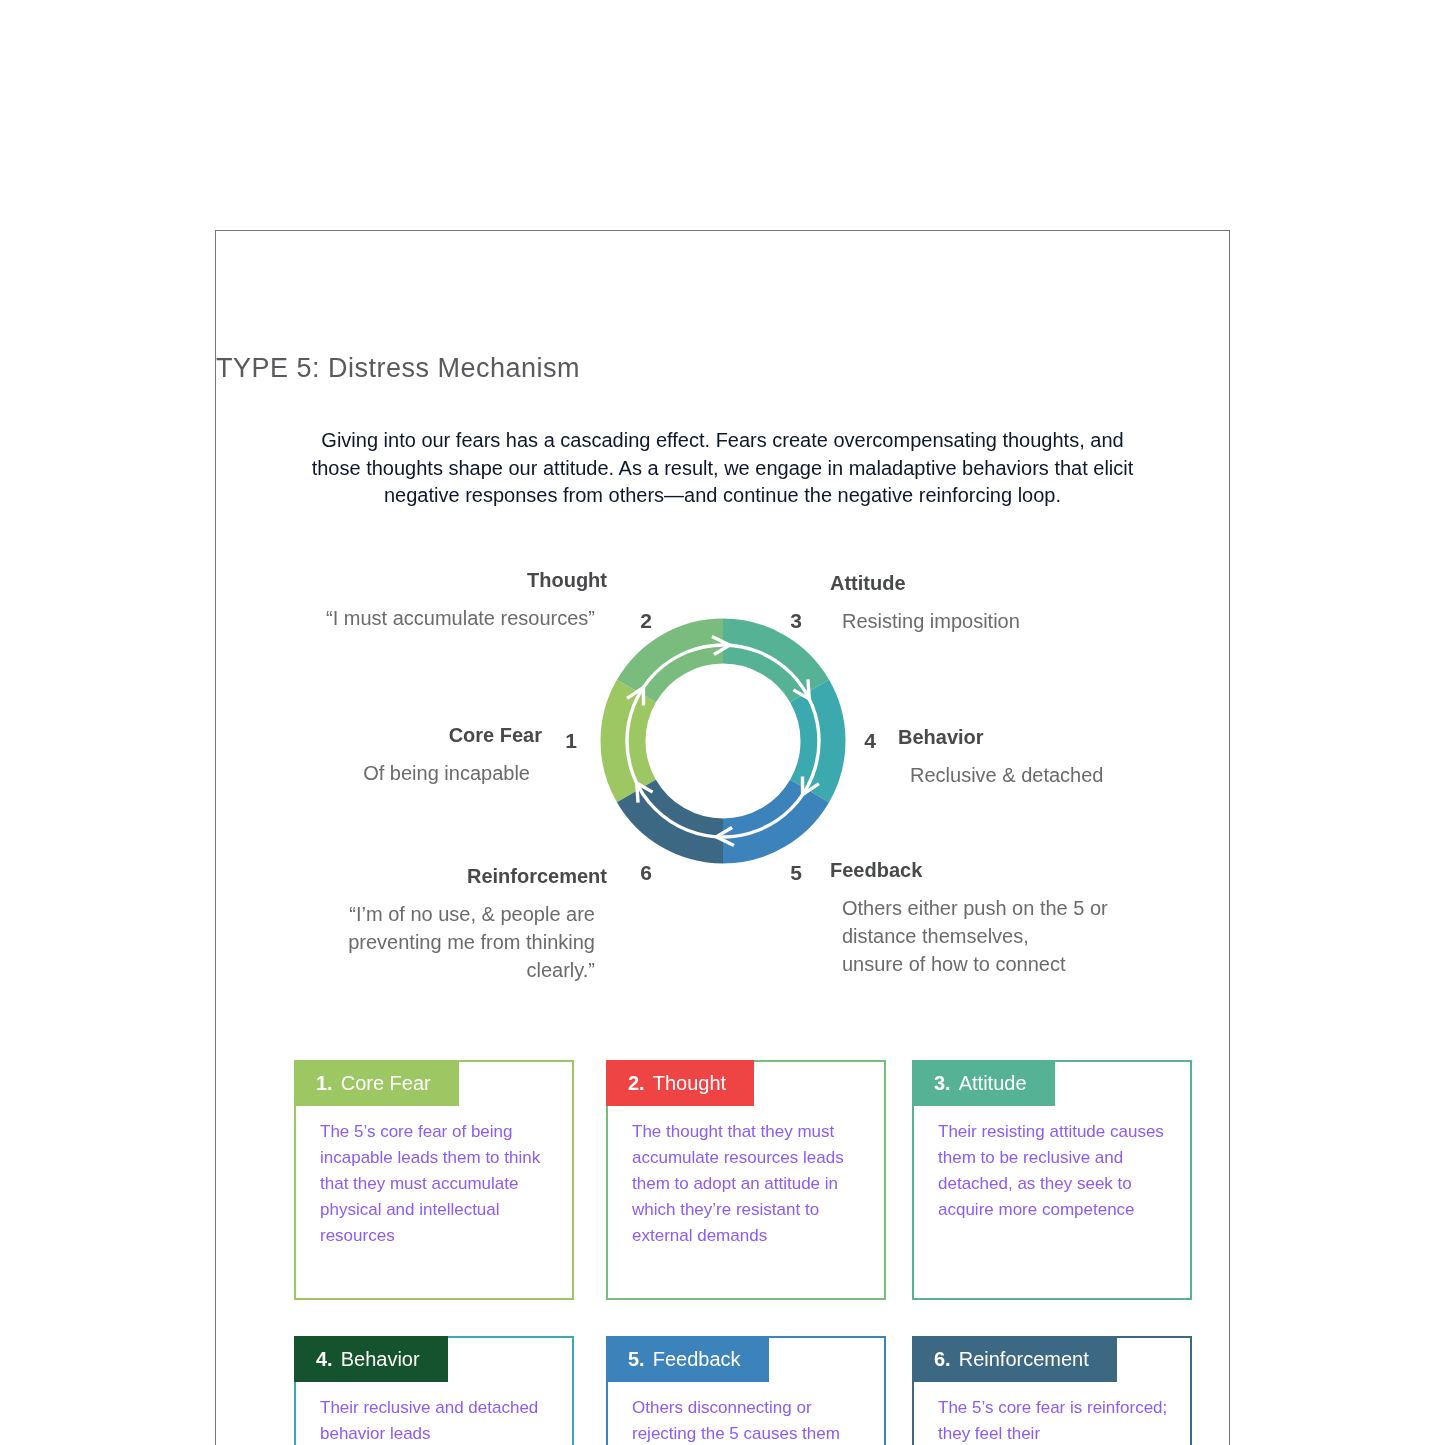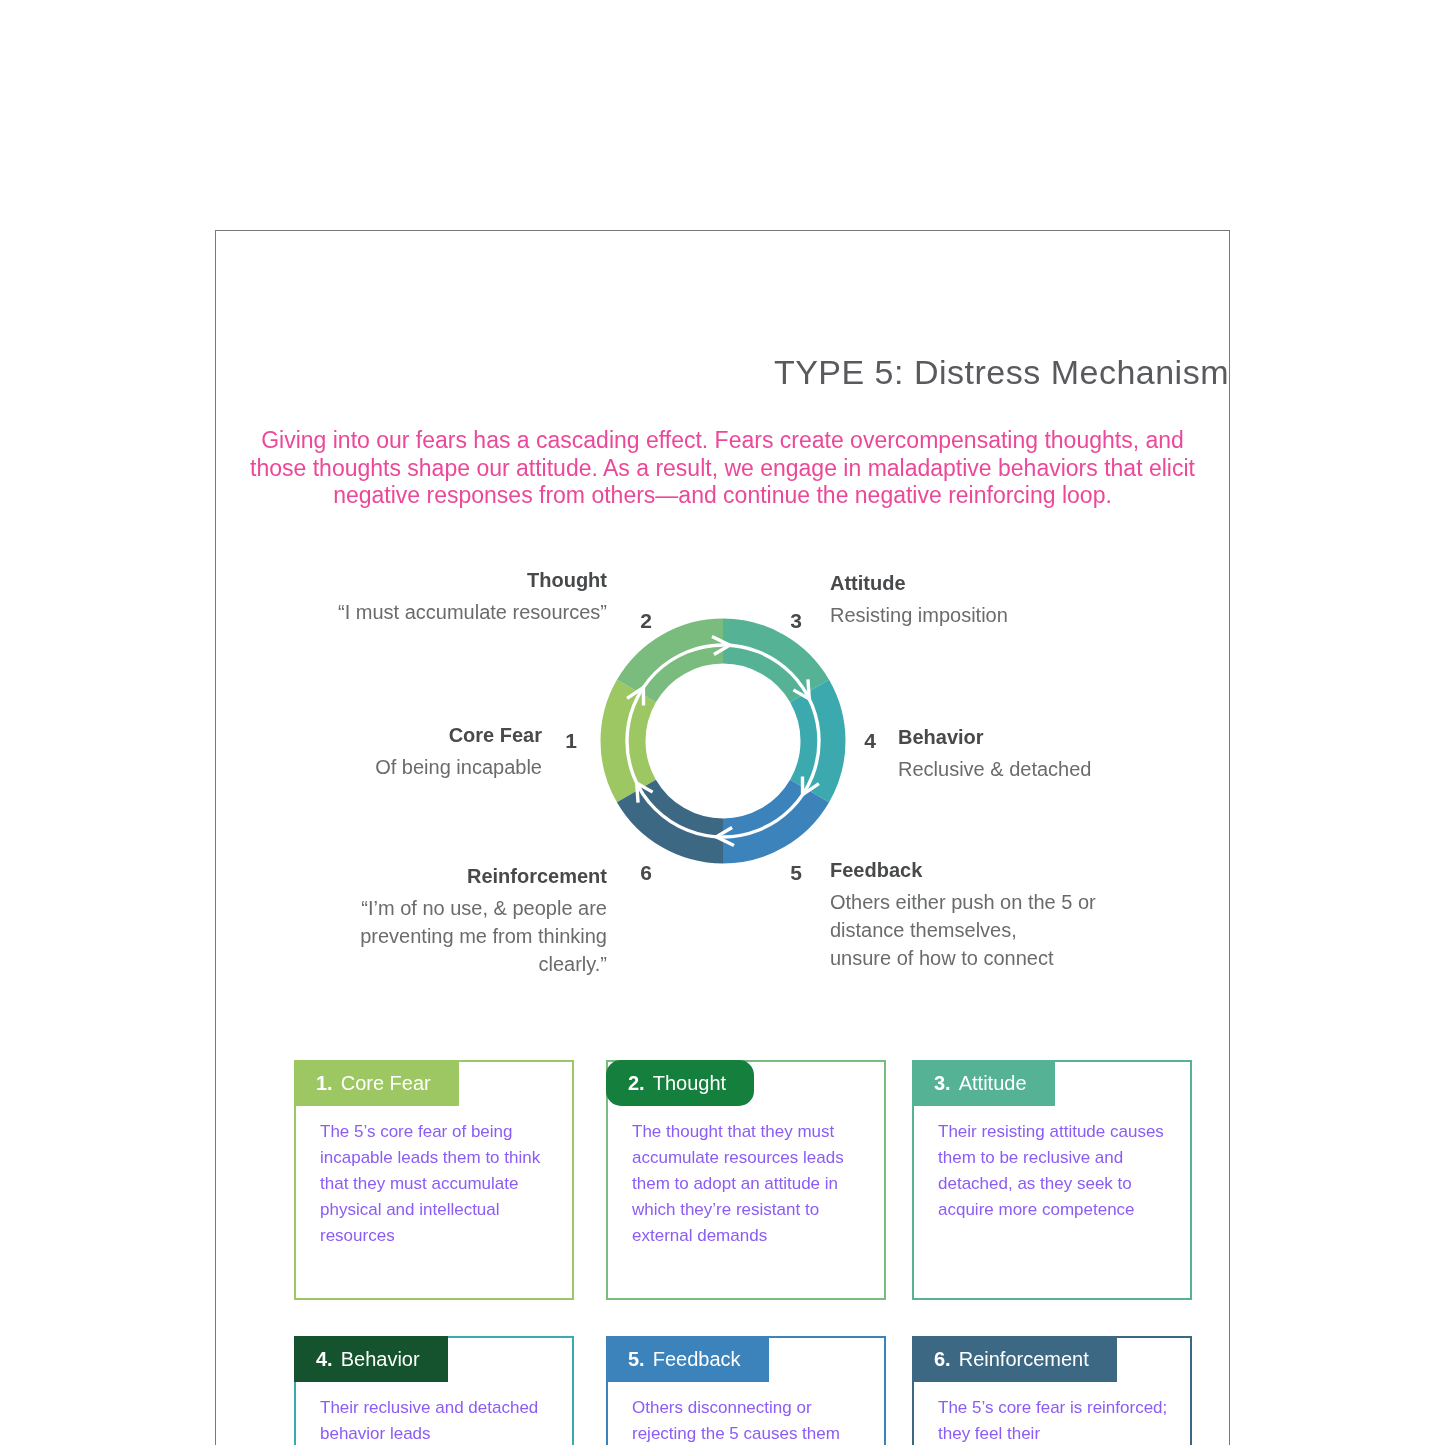--- a/index.html
+++ b/index.html
@@ -10,48 +10,48 @@
     font-family: "Liberation Sans", "DejaVu Sans", sans-serif;
     -webkit-font-smoothing: antialiased;
   }
   .page {
     position: absolute; left: 215px; top: 230px;
     width: 1015px; height: 1400px;
     background: #ffffff; border: 1px solid #77787b;
   }
   .page-title {
     position: absolute; top: 122px; left: 0; width: 100%;
-    text-align: right; font-size: 34px; font-weight: 400;
+    text-align: left; font-size: 27px; font-weight: 400;
     color: #595a5d; letter-spacing: 0.5px; margin: 0;
   }
   .intro {
     position: absolute; top: 196px; left: 50%; transform: translateX(-50%);
     width: 960px; margin: 0; text-align: center;
-    font-size: 23px; line-height: 27.5px; color: #ec4899;
+    font-size: 20px; line-height: 27.5px; color: #0f172a;
     white-space: pre-line;
   }
   
   .cycle { position: absolute; left: 0; top: 0; width: 100%; height: 100%; }
   .donut { position: absolute; left: 382px; top: 385px; width: 250px; height: 250px; }
   .num {
     position: absolute; transform: translate(-50%, -50%);
     font-size: 21px; font-weight: bold; color: #48494b;
   }
   .n1 { left: 355px; top: 510px; }
   .n2 { left: 430px; top: 390px; }
   .n3 { left: 580px; top: 390px; }
   .n4 { left: 654px; top: 510px; }
   .n5 { left: 580px; top: 642px; }
   .n6 { left: 430px; top: 642px; }
   .step-label { position: absolute; }
   .step-label h3 {
     margin: 0 0 6px 0; font-size: 20px; font-weight: bold; color: #48494b;
   }
   .step-label p {
-    margin: 0; font-size: 20px; line-height: 28px; color: #6a6b6d;
+    margin: 12px; font-size: 20px; line-height: 28px; color: #6a6b6d;
     white-space: pre-line;
   }
   .pos-thought       { top: 338px; right: 622px; text-align: right; }
   .pos-attitude      { top: 341px; left: 614px; }
   .pos-corefear      { top: 493px; right: 687px; text-align: right; }
   .pos-behavior      { top: 495px; left: 682px; }
   .pos-feedback      { top: 628px; left: 614px; }
   .pos-reinforcement { top: 634px; right: 622px; text-align: right; }
   
   .card {
@@ -137,21 +137,21 @@
     </div>
   </div>
 
   <div class="card row1 col1" style="border-color: rgb(156, 199, 99);">
     <div class="card-tab" style="background-color: rgb(156, 199, 99);">
       <b>1.</b><span>Core Fear</span>
     </div>
     <p class="card-body">The 5’s core fear of being incapable leads them to think that they must accumulate physical and intellectual resources</p>
   </div>
   <div class="card row1 col2" style="border-color: rgb(122, 187, 126);">
-    <div class="card-tab" style="background-color: #15803d; border-radius: 15px;">
+    <div class="card-tab" style="background-color: #ef4444;">
       <b>2.</b><span>Thought</span>
     </div>
     <p class="card-body">The thought that they must accumulate resources leads them to adopt an attitude in which they’re resistant to external demands</p>
   </div>
   <div class="card row1 col3" style="border-color: rgb(85, 178, 148);">
     <div class="card-tab" style="background-color: rgb(85, 178, 148);">
       <b>3.</b><span>Attitude</span>
     </div>
     <p class="card-body">Their resisting attitude causes them to be reclusive and detached, as they seek to acquire more competence</p>
   </div>

